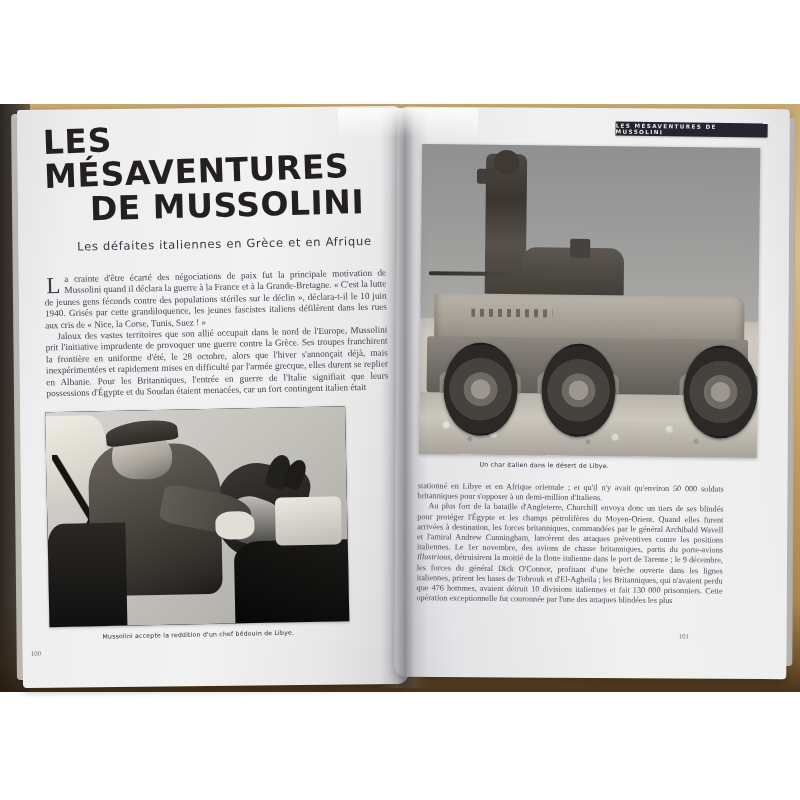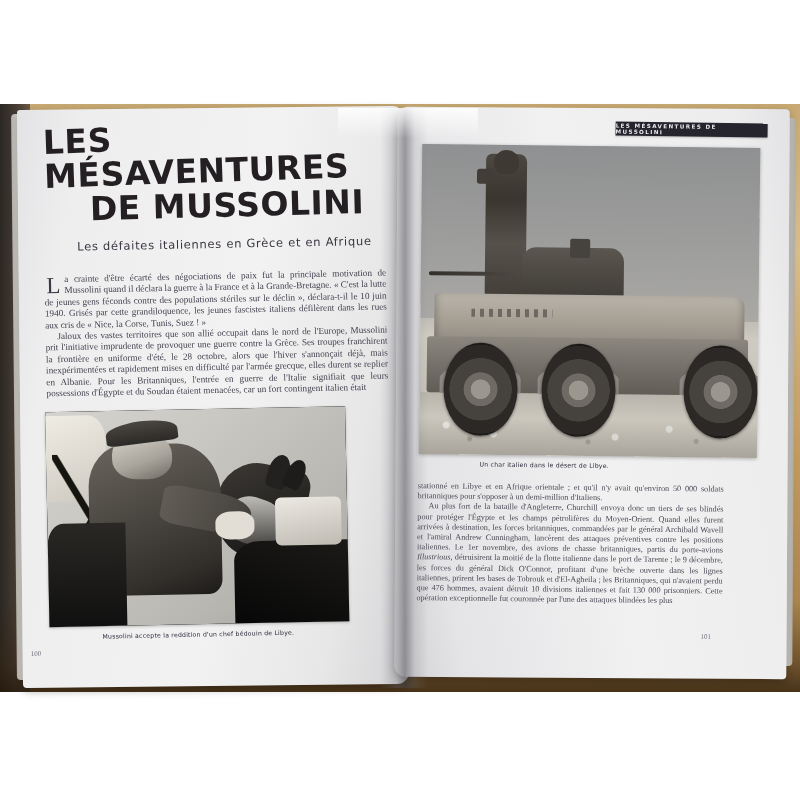--- a/index.html
+++ b/index.html
@@ -158,21 +158,21 @@
   .rbody{
     margin-top:14px;margin-left:4px;width:306px;
     font-family:"Liberation Serif", serif;
     font-size:8.2px;line-height:10.2px;color:#4a4854;
     text-align:justify;
     transform:rotate(0.3deg);
   }
   .rbody p{margin:0;}
   .rbody p + p{text-indent:11px;}
   .rbody i{font-style:italic;}
-  .folio-right{position:absolute;left:306px;top:524px;transform:rotate(0.3deg);text-align:right;}
+  .folio-right{position:absolute;left:284px;top:524px;transform:rotate(0.3deg);text-align:right;}
 
   
   
   .ph-tank{background:linear-gradient(180deg,#9a9a9a 0%,#a4a4a3 46%,#b6b3ad 52%,#cfcbc2 62%,#bfbab1 100%);}
   .tk-sky{position:absolute;left:0;top:0;width:100%;height:56%;
     background:linear-gradient(180deg,#8f9091 0%,#9d9d9c 55%,#a9a8a5 100%);}
   .tk-ground{position:absolute;left:0;bottom:0;width:100%;height:20%;
     background:linear-gradient(180deg,#b8b4ab 0%,#cbc7bd 40%,#a8a49b 100%);}
   .tk-ground:after{content:"";position:absolute;left:0;top:30%;width:100%;height:55%;
     background:

